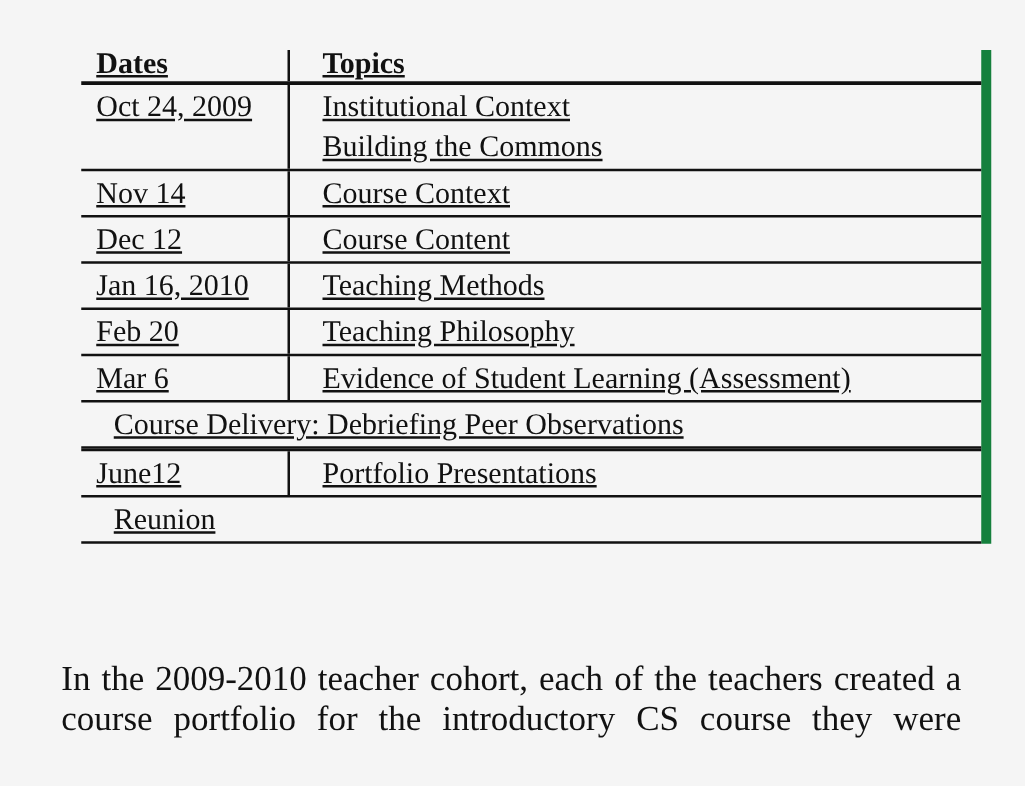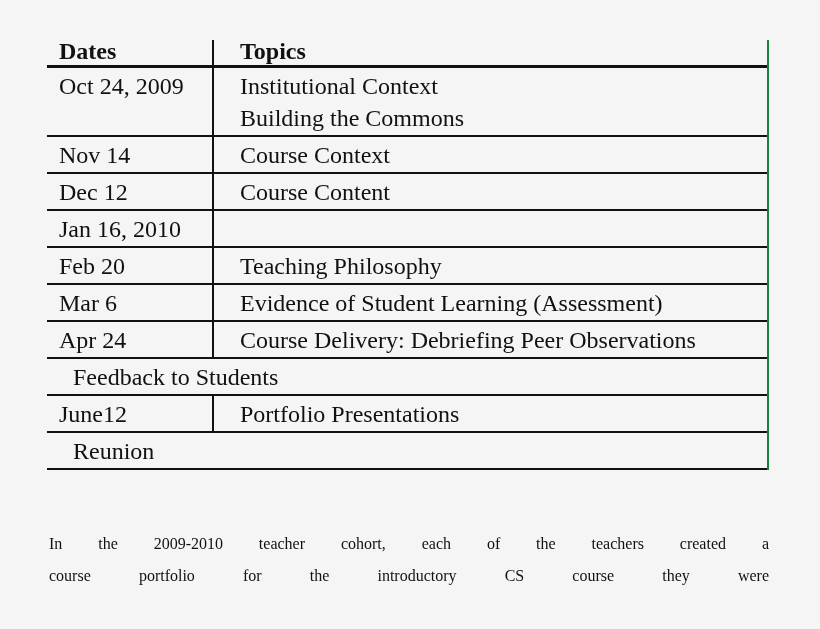--- a/index.html
+++ b/index.html
@@ -2,35 +2,36 @@
 <html><head>
   <meta charset="utf-8">
   <style>
     html, body { margin:0; padding:0; }
     body {
       width:820px; height:629px; background:#f5f5f5; overflow:hidden;
       font-family:"Liberation Serif", "DejaVu Serif", serif; color:#111;
       position:relative;
     }
     .table {
-      position:absolute; left:47px; top:40px; width:720px;
-      border-right:2px solid #15803d;
+      position:absolute; left:65px; top:40px; width:720px;
+      border-right:8px solid #15803d;
+      text-decoration:underline;
     }
     .row { display:flex; border-bottom:2px solid #111; }
     .row.head { border-bottom:3px solid #111; height:25px; }
     .cell-date { width:167px; box-sizing:border-box; padding-left:12px; border-right:2px solid #111; }
     .cell-topic { flex:1; padding-left:26px; }
     .head .cell-date, .head .cell-topic { font-weight:bold; font-size:24px; line-height:22px; }
     .cell { font-size:24px; line-height:32px; }
     .row.body { padding:0; }
     .row.body .cell-date, .row.body .cell-topic { padding-top:2px; padding-bottom:1px; }
     .line { display:block; white-space:nowrap; }
     .para {
       position:absolute; left:49px; top:528px; width:720px;
-      font-size:16px; line-height:32px; text-align:justify;
+      font-size:28px; line-height:32px; text-align:justify;
       text-align-last:justify;
     }
     .para span { display:block; text-align:justify; text-align-last:justify; }
   </style>
 </head>
 <body>
 
 <div class="table">
   <div class="row head">
     <div class="cell-date">Dates</div>
@@ -52,44 +53,41 @@
       </div>
       <div class="row body">
         <div class="cell cell-date">Dec 12</div>
         <div class="cell cell-topic">
           <span class="line">Course Content</span>
         </div>
       </div>
       <div class="row body">
         <div class="cell cell-date">Jan 16, 2010</div>
         <div class="cell cell-topic">
+          <span class="line">Teaching Methods</span>
         </div>
       </div>
       <div class="row body">
         <div class="cell cell-date">Feb 20</div>
         <div class="cell cell-topic">
           <span class="line">Teaching Philosophy</span>
         </div>
       </div>
       <div class="row body">
         <div class="cell cell-date">Mar 6</div>
         <div class="cell cell-topic">
           <span class="line">Evidence of Student Learning (Assessment)</span>
         </div>
       </div>
       <div class="row body">
-        <div class="cell cell-date">Apr 24</div>
         <div class="cell cell-topic">
           <span class="line">Course Delivery: Debriefing Peer Observations</span>
         </div>
       </div>
       <div class="row body">
-        <div class="cell cell-topic">
-          <span class="line">Feedback to Students</span>
-        </div>
       </div>
       <div class="row body">
         <div class="cell cell-date">June12</div>
         <div class="cell cell-topic">
           <span class="line">Portfolio Presentations</span>
         </div>
       </div>
       <div class="row body">
         <div class="cell cell-topic">
           <span class="line">Reunion</span>

